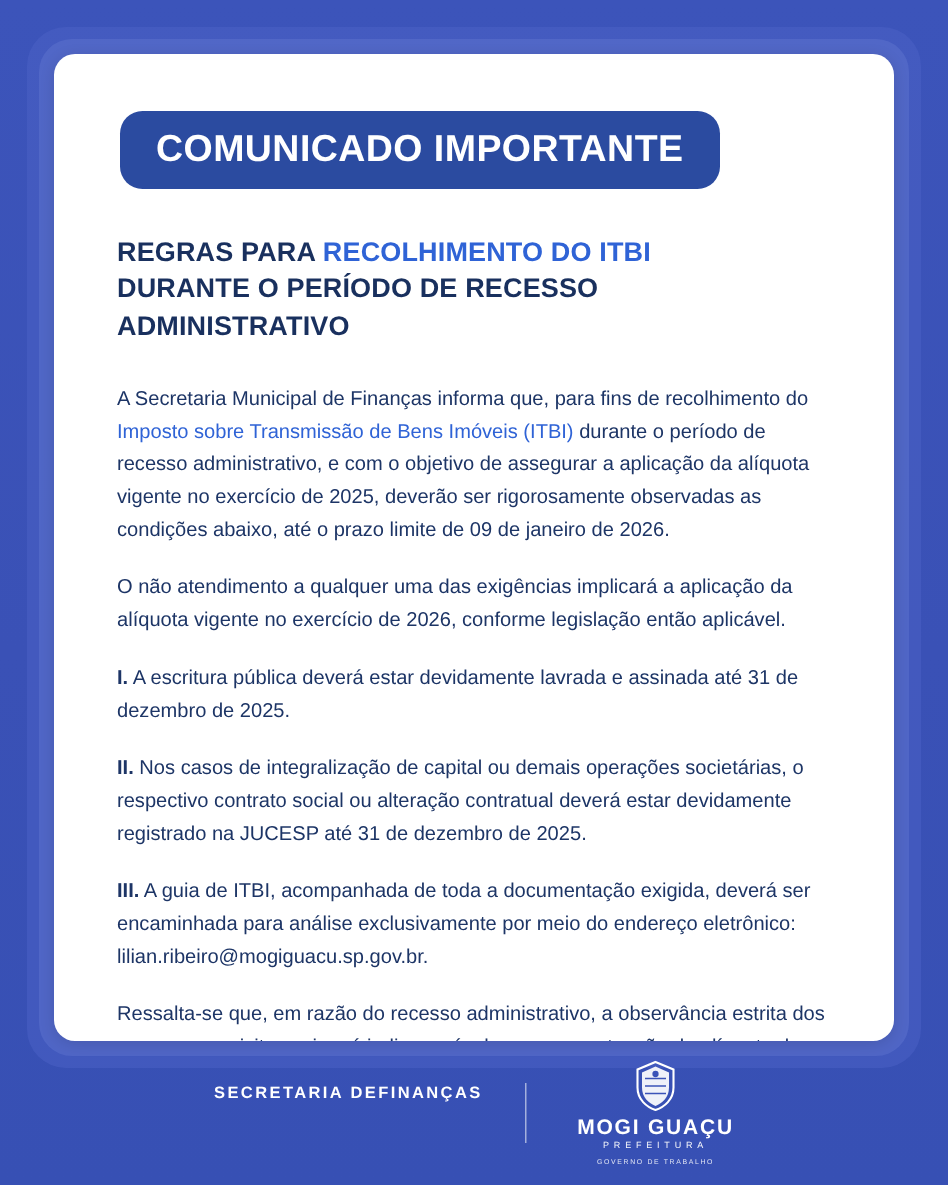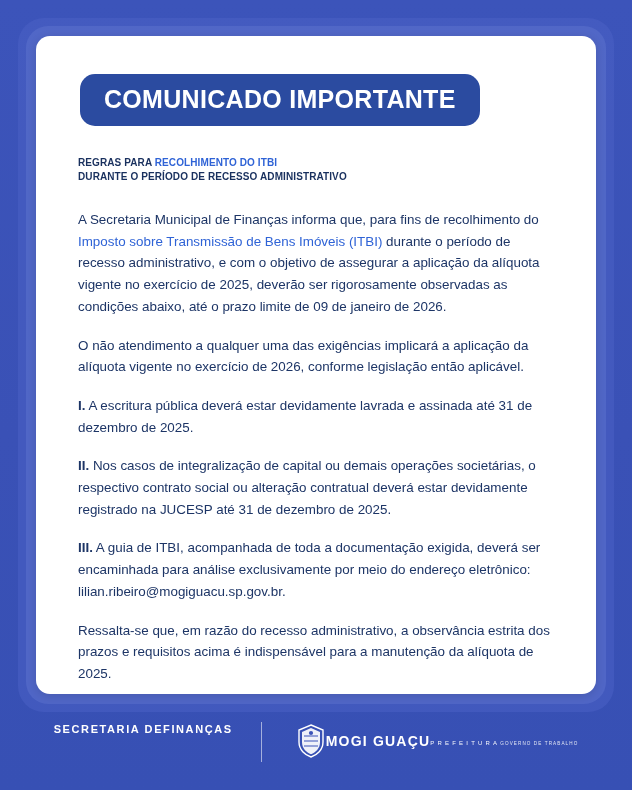--- a/index.html
+++ b/index.html
@@ -67,21 +67,21 @@
     color: #ffffff;
     font-size: 25px;
     font-weight: bold;
     letter-spacing: 0.3px;
     padding: 11px 24px 12px 24px;
     border-radius: 15px;
     margin-left: 2px;
   }
   .subtitle {
     margin-top: 30px;
-    font-size: 10px;
+    font-size: 18px;
     font-weight: bold;
     line-height: 1.35;
     color: #19305e;
     letter-spacing: 0.1px;
   }
   .subtitle .hl {
     color: #2f63d6;
   }
   .body-text {
     margin-top: 26px;
@@ -122,21 +122,21 @@
     letter-spacing: 1.6px;
     line-height: 1.45;
     padding-right: 28px;
     border-right: 1px solid rgba(255,255,255,0.55);
     min-height: 40px;
     display: flex;
     justify-content: center;
   }
   .footer-right {
     display: flex;
-    flex-direction: row;
+    flex-direction: column;
     align-items: center;
     line-height: 1.1;
   }
   .crest {
     width: 30px;
     height: 34px;
     margin-bottom: 3px;
   }
   .city-name {
     font-size: 14px;

